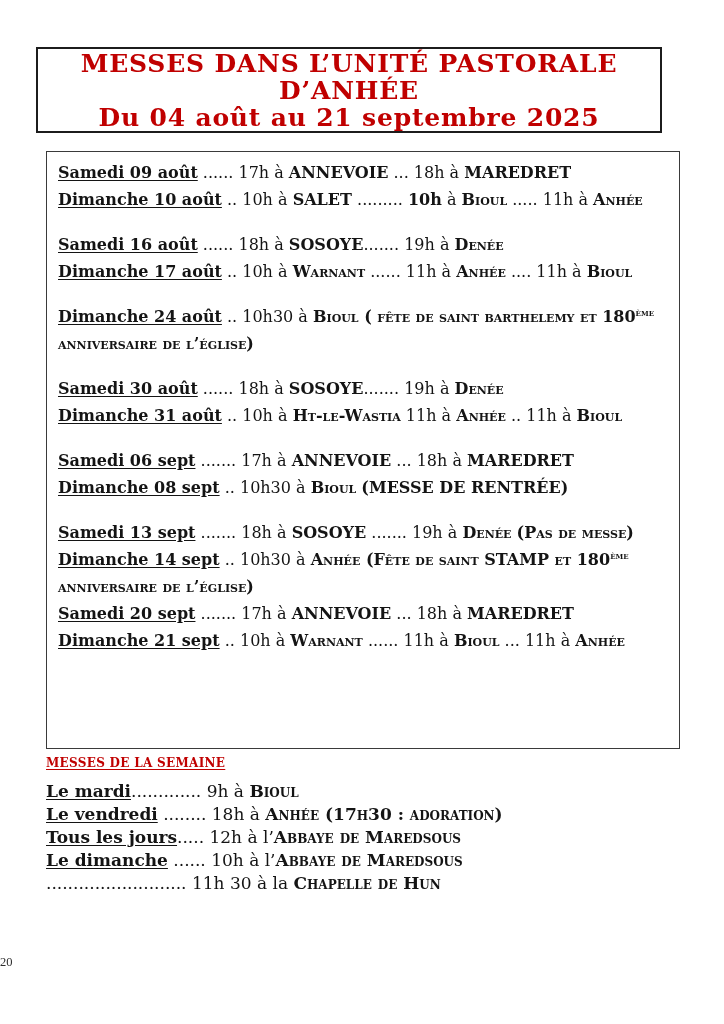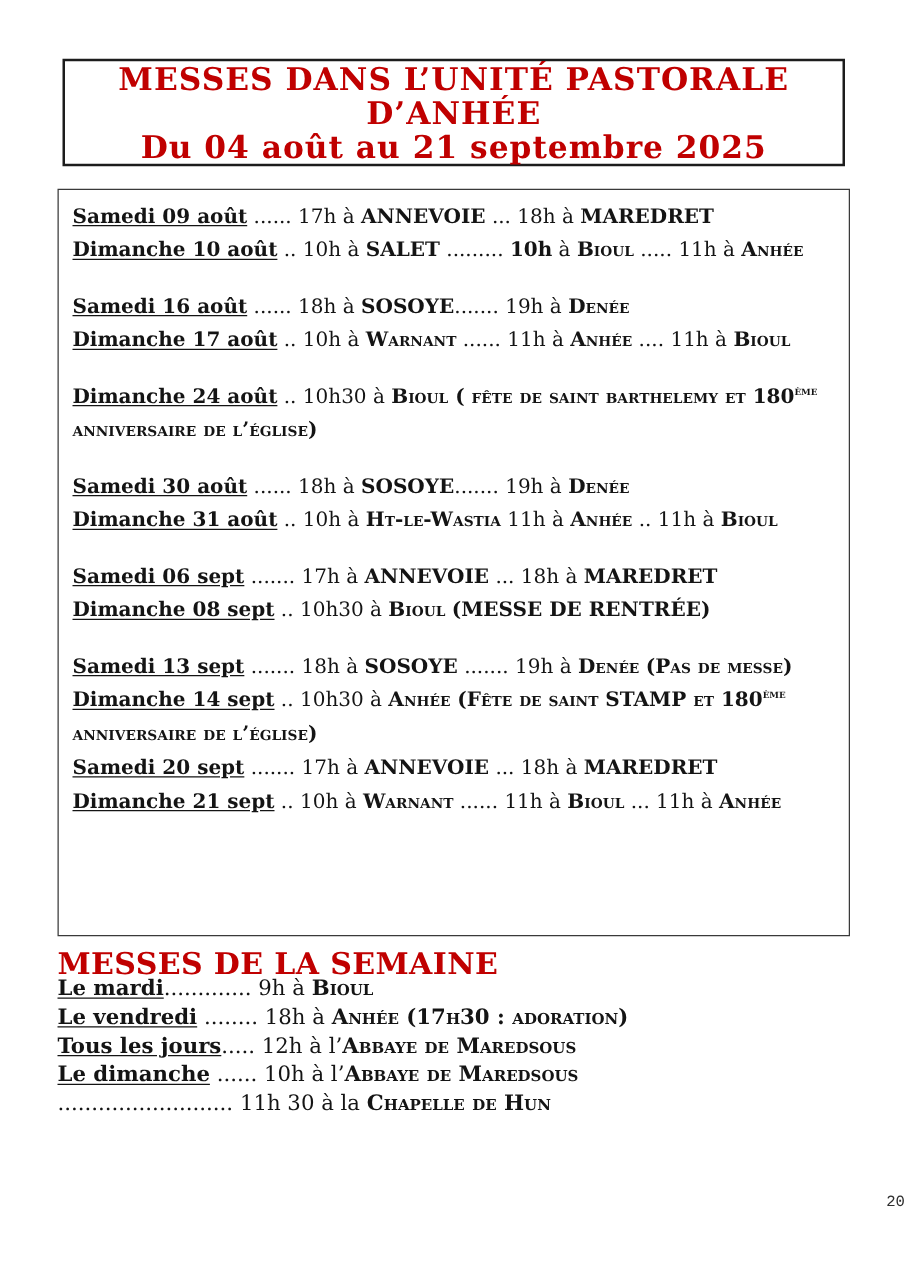--- a/index.html
+++ b/index.html
@@ -10,21 +10,21 @@
     margin: 0 auto;
     background: #ffffff;
     font-family: "DejaVu Serif", serif;
     color: #141414;
     overflow: hidden;
   }
 
   
   .header-box {
     position: absolute;
-    left: 50px; top: 47px;
+    left: 36px; top: 47px;
     width: 626px; height: 86px;
     border: 2px solid #1c1c1c;
     box-sizing: border-box;
     display: flex;
     flex-direction: column;
     justify-content: center;
     align-items: center;
     text-align: center;
   }
   .header-line {
@@ -55,38 +55,39 @@
   .seg-bold  { font-weight: bold; }
   .seg-sc    { font-weight: bold; font-variant: small-caps; }
   .seg-sup   { font-weight: bold; font-variant: small-caps; vertical-align: super; font-size: 0.6em; line-height: 0; }
 
   
   .weekly-title {
     position: absolute;
     left: 46px; top: 756px;
     color: var(--accent, #C00000);
     font-weight: bold;
-    font-size: 24px;
+    font-size: 12px;
+    text-decoration: underline;
     text-underline-offset: 2px;
     letter-spacing: 0.3px;
   }
   .weekly-list {
     position: absolute;
     left: 46px; top: 780px;
     width: 630px;
     font-size: 17px;
   }
   .weekly-list .entry { line-height: 23px; }
 
   
   .page-number {
     position: absolute;
     left: 0; right: 0; top: 955px;
-    text-align: right;
-    font-family: Liberation Mono, monospace;
+    text-align: left;
+    font-family: Liberation Serif, serif;
     font-size: 12.5px;
     color: #2e2e2e;
   }
 </style>
 </head>
 <body>
 
 <div class="page">
 
   <div class="header-box">

